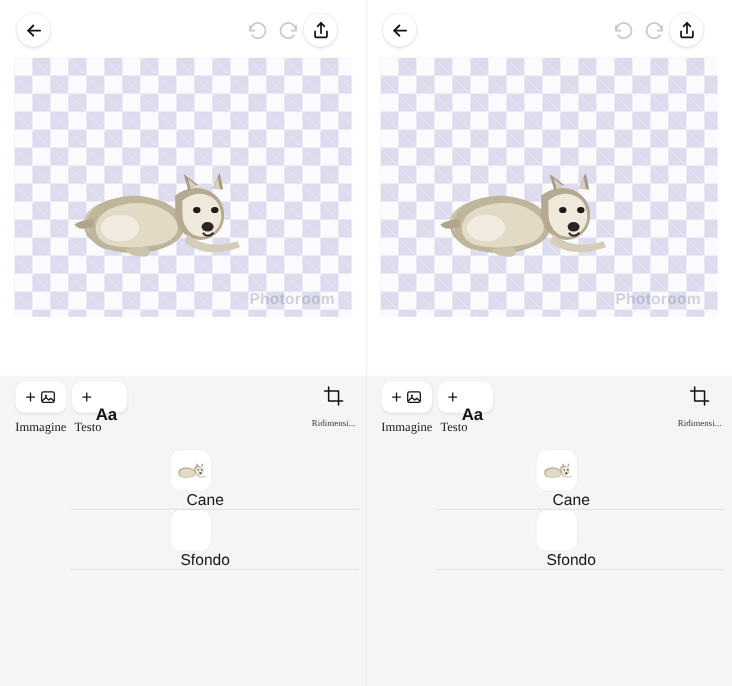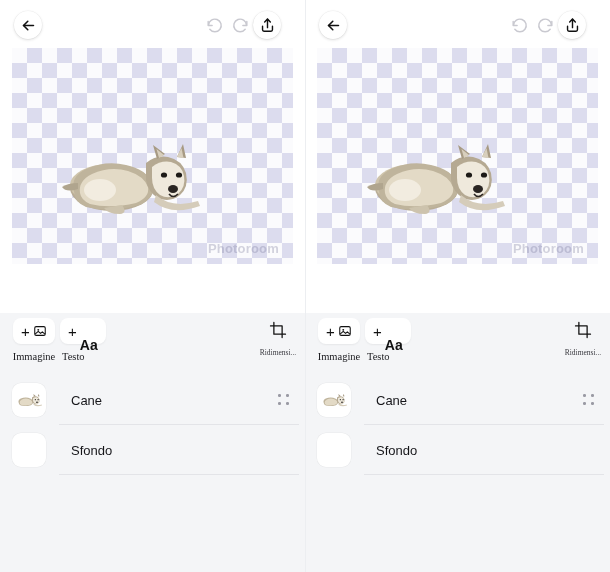--- a/index.html
+++ b/index.html
@@ -139,20 +139,21 @@
     overflow: hidden;
   }
 
   
   .layer {
     position: relative;
     height: 50px;
     display: flex;
     align-items: center;
     padding-left: 12px;
+    flex-direction: column;
   }
   .layer .thumb {
     width: 34px; height: 34px;
     background: #ffffff;
     border-radius: 9px;
     box-shadow: 0 0 0 0.5px rgba(0,0,0,0.05);
     display: flex; align-items: center; justify-content: center;
     overflow: hidden;
     flex: 0 0 auto;
   }

